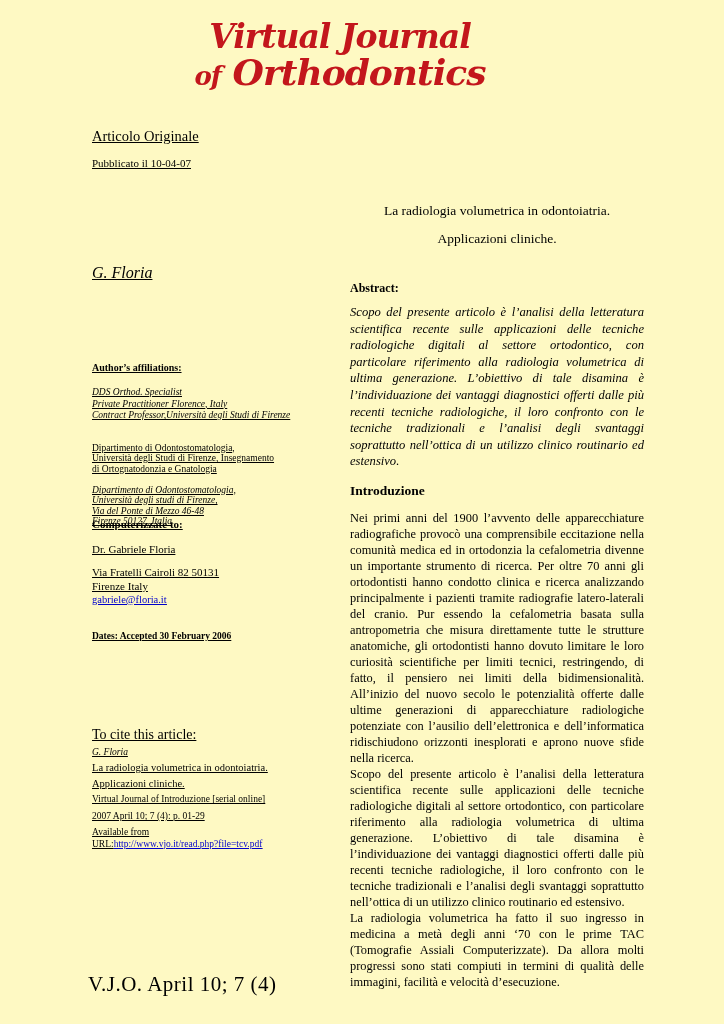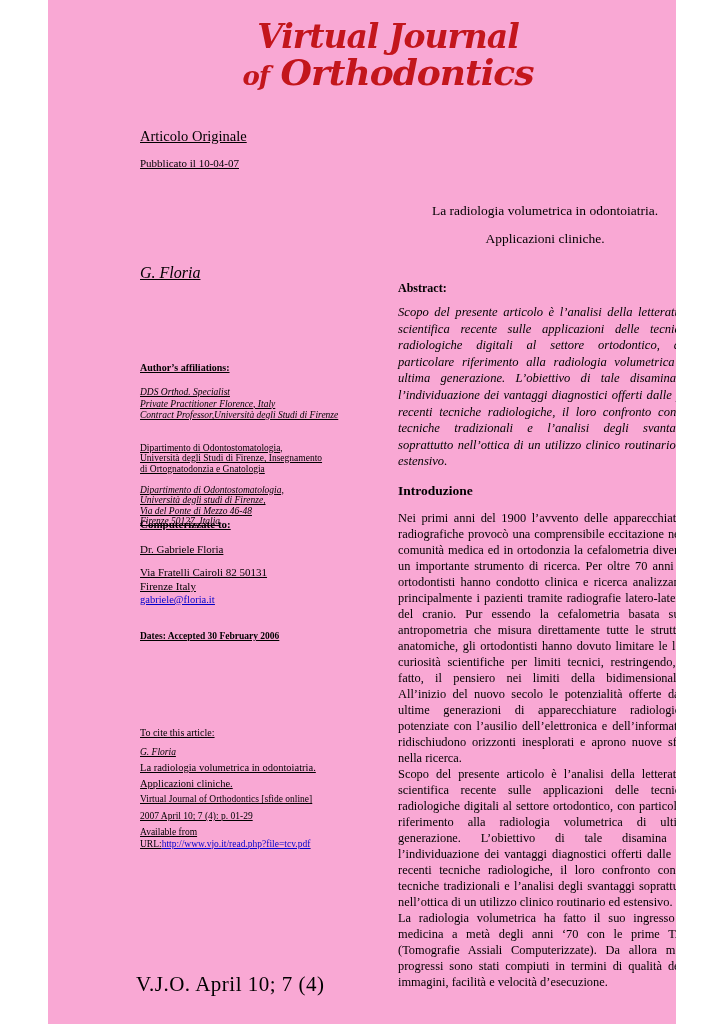--- a/index.html
+++ b/index.html
@@ -1,20 +1,20 @@
 <!DOCTYPE html>
 <html><head>
 <meta charset="utf-8">
 <style>
   * { margin:0; padding:0; box-sizing:border-box; }
   html,body { background:#ffffff; }
   .page {
     position:relative;
-    width:628px; height:1024px;
-    background:#f9a8d4;
+    width:724px; height:1024px;
+    background:#fef9c3;
     font-family:"Liberation Serif", serif;
     color:#000;
     overflow:hidden;
     margin:0 auto;
   }
   
   .logo {
     position:absolute; left:170px; top:20px; width:340px;
     text-align:center; color:#c3161c;
     font-family:"DejaVu Serif", serif;
@@ -37,21 +37,21 @@
   .affil-label { top:362px; font-size:10px; font-weight:bold; }
   .affil-roles { top:387px; font-size:9.5px; font-style:italic; line-height:11.5px; white-space:pre-line; }
   .dept { top:432px; font-size:9.5px; line-height:10.5px; white-space:pre-line; }
   .dept-addr { font-style:italic; white-space:pre-line; }
   .corr-label { top:518px; font-size:11px; font-weight:bold; }
   .corr-name { top:543px; font-size:11px; }
   .corr-addr { top:565px; font-size:11px; line-height:14px; white-space:pre-line; }
   .email { top:594px; font-size:10.5px; }
   a.link { color:#0000cc; text-decoration:underline; cursor:pointer; }
   .dates { top:631px; font-size:9.5px; font-weight:bold; }
-  .cite-label { top:727px; font-size:10px; }
+  .cite-label { top:727px; font-size:14px; }
   .cite-author { top:747px; font-size:9.5px; font-style:italic; }
   .cite-t1 { top:762px; font-size:10.5px; }
   .cite-t2 { top:778px; font-size:10.5px; }
   .cite-journal { top:794px; font-size:9.5px; }
   .cite-ref { top:811px; font-size:9.5px; }
   .available { top:827px; font-size:9.5px; line-height:11.5px; }
   
   .mcol {
     position:absolute; left:350px; top:197px; width:294px;
     font-size:12.4px; line-height:16px;
@@ -108,21 +108,21 @@
   <div class="lcol email">
     <a class="link">gabriele@floria.it</a>
   </div>
 
   <div class="lcol dates">Dates: Accepted 30 February 2006</div>
 
   <div class="lcol cite-label">To cite this article:</div>
   <div class="lcol cite-author">G. Floria</div>
   <div class="lcol cite-t1">La radiologia volumetrica in odontoiatria.</div>
   <div class="lcol cite-t2">Applicazioni cliniche.</div>
-  <div class="lcol cite-journal">Virtual Journal of Orthodontics [sfide online]</div>
+  <div class="lcol cite-journal">Virtual Journal of Introduzione [serial online]</div>
   <div class="lcol cite-ref">2007 April 10; 7 (4): p. 01-29</div>
   <div class="lcol available">
     <div>Available from</div>
     <div><span>URL:</span><a class="link">http://www.vjo.it/read.php?file=tcv.pdf</a></div>
   </div>
 
   <div class="mcol">
     <div class="main-title">
       <div>La radiologia volumetrica in odontoiatria.</div>
       <div>Applicazioni cliniche.</div>

